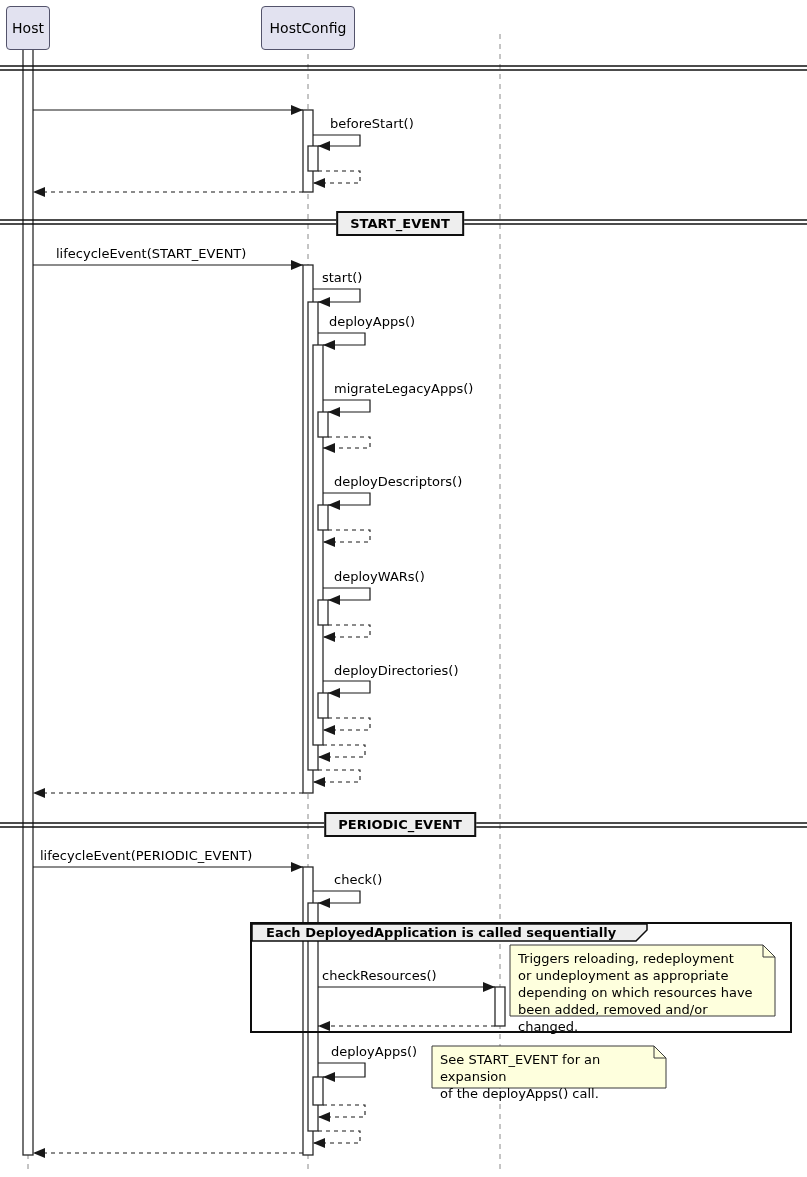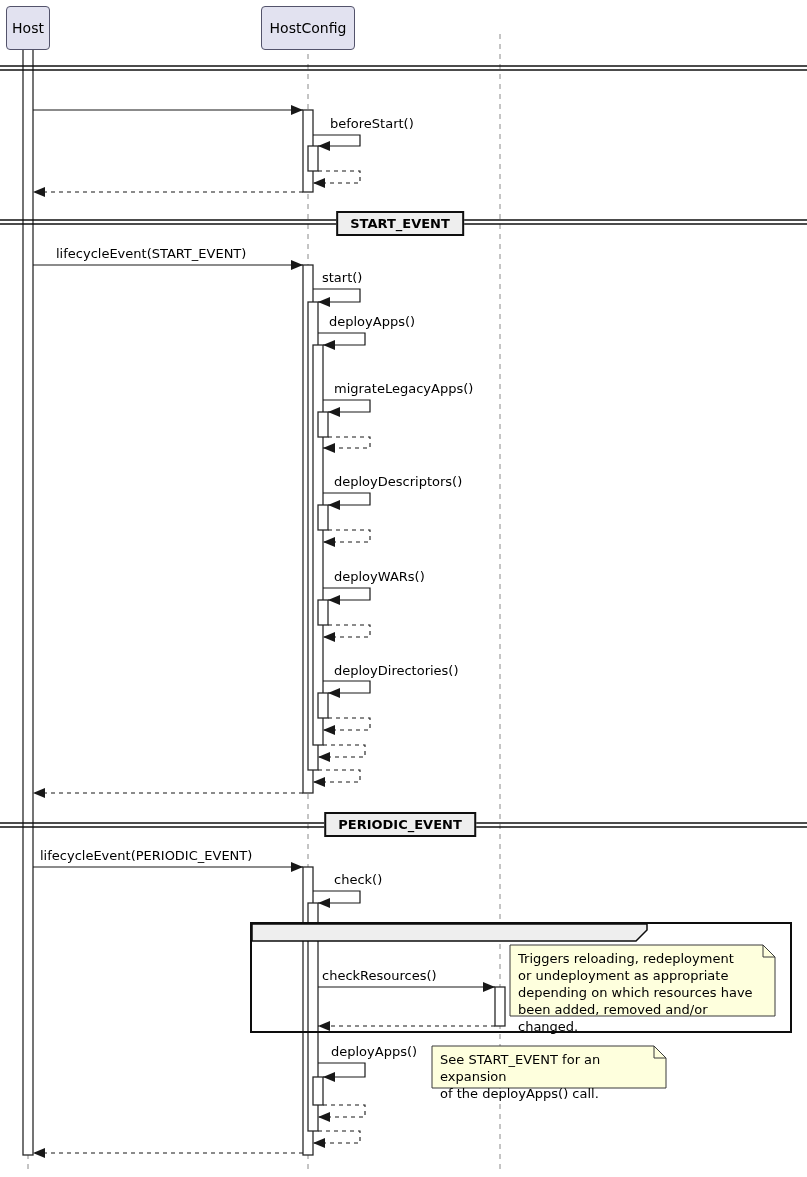--- a/index.html
+++ b/index.html
@@ -147,20 +147,21 @@
   <div class="msg-label" style="left:329px; top:314px;">deployApps()</div>
   <div class="msg-label" style="left:334px; top:381px;">migrateLegacyApps()</div>
   <div class="msg-label" style="left:334px; top:474px;">deployDescriptors()</div>
   <div class="msg-label" style="left:334px; top:569px;">deployWARs()</div>
   <div class="msg-label" style="left:334px; top:663px;">deployDirectories()</div>
   <div class="msg-label" style="left:40px;  top:848px;text-align:center;">lifecycleEvent(PERIODIC_EVENT)</div>
   <div class="msg-label" style="left:334px; top:872px;">check()</div>
   <div class="msg-label" style="left:322px; top:968px;">checkResources()</div>
   <div class="msg-label" style="left:331px; top:1044px;">deployApps()</div>
 
+  <div class="group-title">Each DeployedApplication is called sequentially</div>
 
   <div class="note-text" style="left:440px; top:1051px; width:220px;">See START_EVENT for an expansion
 of the deployApps() call.</div>
   <div class="note-text" style="left:518px; top:950px; width:250px;">Triggers reloading, redeployment
 or undeployment as appropriate
 depending on which resources have
 been added, removed and/or changed.</div>
 
 </div>
 

